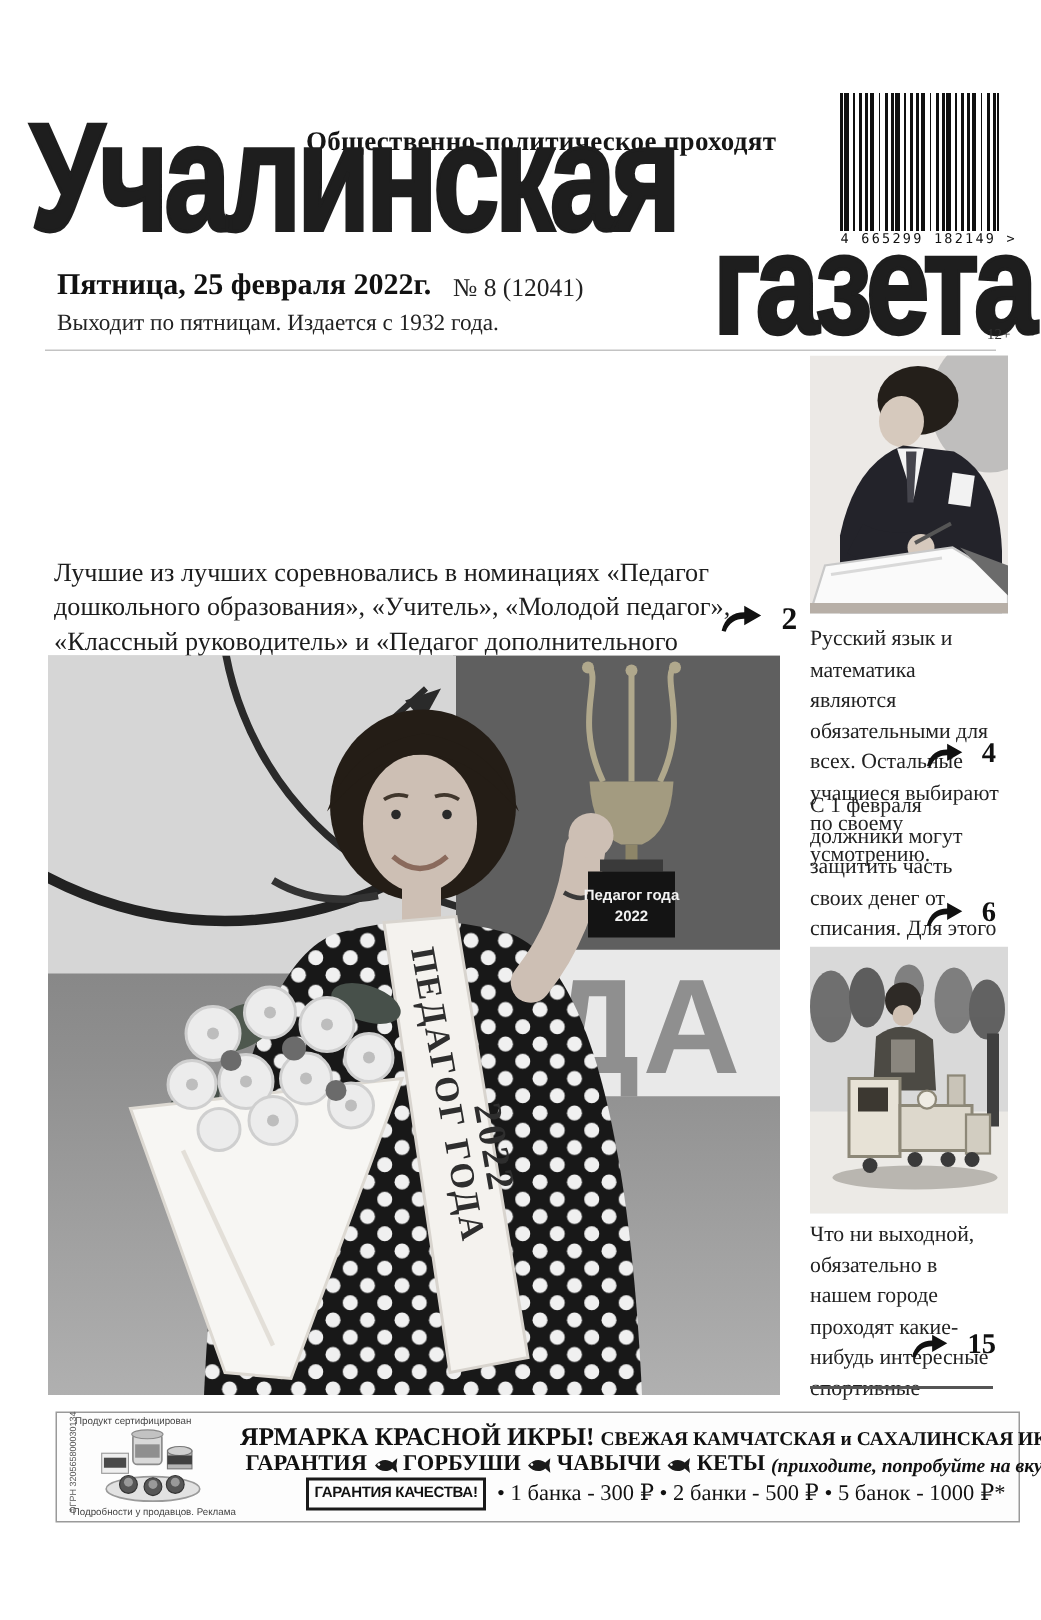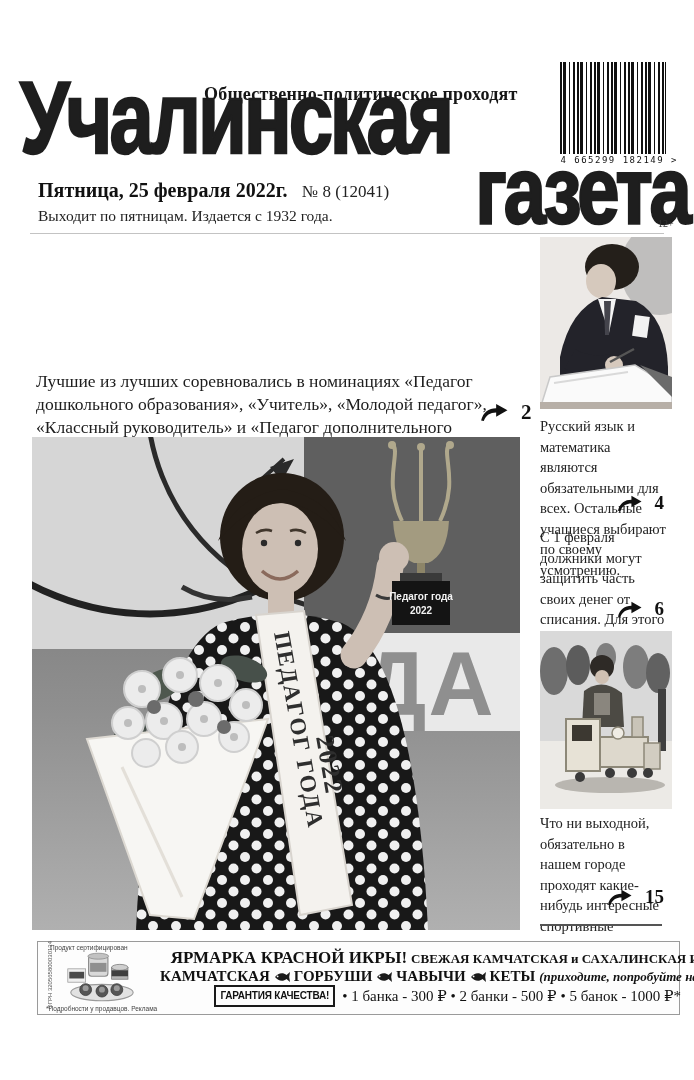--- a/index.html
+++ b/index.html
@@ -301,21 +301,21 @@
           <circle cx="72" cy="50" r="4" fill="#9a9a9a"></circle>
       </svg>
       <div class="ad-discl">*Подробности у продавцов. Реклама</div>
     </div>
     <div class="ad-right">
       <div class="ad-l2">
         <span class="big">ЯРМАРКА КРАСНОЙ ИКРЫ!</span>
         <span class="small">СВЕЖАЯ КАМЧАТСКАЯ и САХАЛИНСКАЯ ИКРА</span>
       </div>
       <div class="ad-l3">
-        <span class="word">КАМЧАТСКАЯ</span>
+        <span class="word">ГАРАНТИЯ</span>
         <svg width="16" height="10" viewBox="0 0 16 10">
             <path d="M1 5 C4 1 9 0 12.5 3 L16 0 L15.2 5 L16 10 L12.5 7 C9 10 4 9 1 5 Z" fill="#1a1a1a"></path>
             <circle cx="3.6" cy="4.4" r=".9" fill="#fff"></circle>
           </svg>
         <span class="word">ГОРБУШИ</span>
         <svg width="16" height="10" viewBox="0 0 16 10">
             <path d="M1 5 C4 1 9 0 12.5 3 L16 0 L15.2 5 L16 10 L12.5 7 C9 10 4 9 1 5 Z" fill="#1a1a1a"></path>
             <circle cx="3.6" cy="4.4" r=".9" fill="#fff"></circle>
           </svg>
         <span class="word">ЧАВЫЧИ</span>

